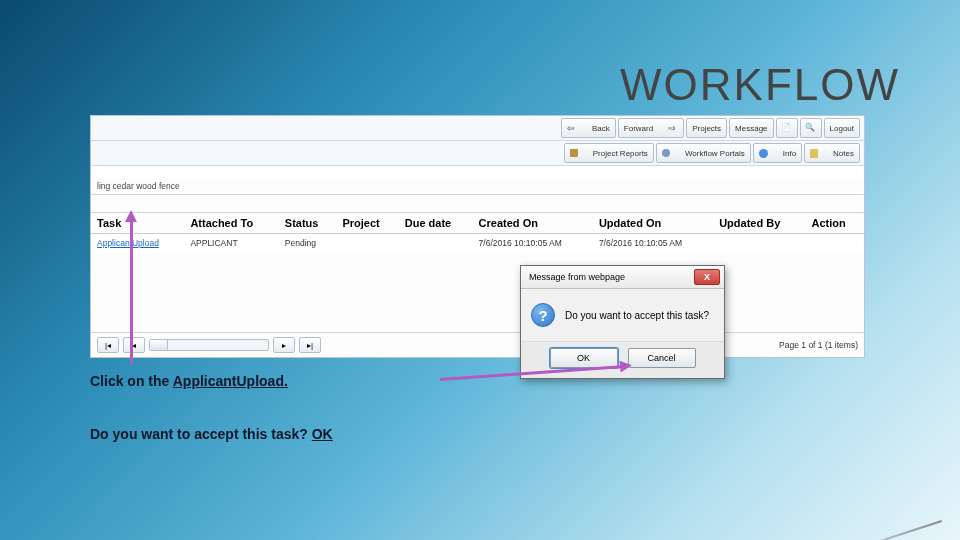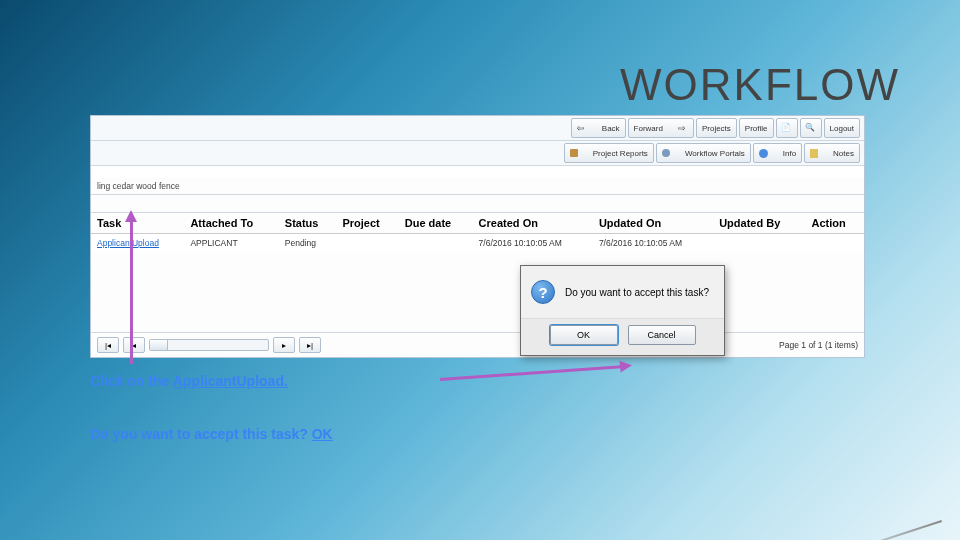--- a/index.html
+++ b/index.html
@@ -83,21 +83,21 @@
   .q-icon { width:24px;height:24px;border-radius:50%;background:radial-gradient(circle at 35% 30%, #7db9ef, #2f77c9);display:flex;align-items:center;justify-content:center;color:#fff;font-weight:bold;font-size:15px;border:1px solid #2a6bb5;}
   .dialog-actions { display:flex; justify-content:center; gap:10px; padding: 6px 8px 10px; border-top:1px solid #dcdcdc; background:#eaeaea;}
   .dlg-btn { width: 68px; height: 20px; background:linear-gradient(#fdfdfd,#e3e7eb); border:1px solid #8a98a6; border-radius:2px; font-size:9px; cursor:pointer;}
   .dlg-btn.default { box-shadow: 0 0 0 1px #3d8fd6; }
 
   .instruction {
     position: absolute;
     font-family: Arial, sans-serif;
     font-size: 14px;
     font-weight: bold;
-    color: #3b82f6;
+    color: #0f172a;
   }
   .instr1 { top: 373px; left: 90px; }
   .instr2 { top: 426px; left: 90px; }
   .u { text-decoration: underline; }
 
   
   .arrow { position:absolute; pointer-events:none; }
   .arrow-line1 { top:214px; left:130px; width:3px; height:150px; background:#b15bc3; }
   .arrow-head1 { top:210px; left:125px; width:0;height:0;border-left:6px solid transparent;border-right:6px solid transparent;border-bottom:12px solid #b15bc3;}
   .arrow-line2 {
@@ -145,21 +145,21 @@
         <span>Back</span>
       </span>
     <span class="tb-btn">
         <span>Forward</span>
         <span class="ic ic-arrow-r"></span>
       </span>
     <span class="tb-btn">
         <span>Projects</span>
       </span>
     <span class="tb-btn">
-        <span>Profile</span>
+        <span>Message</span>
       </span>
     <span class="tb-btn">
         <span class="ic">📄</span>
       </span>
     <span class="tb-btn">
         <span class="ic">🔍</span>
       </span>
     <span class="tb-btn">
         <span>Logout</span>
       </span>
@@ -219,20 +219,24 @@
     <span class="pager-track">
         <span class="pager-handle"></span>
       </span>
     <span class="pager-btn">▸</span>
     <span class="pager-btn">▸|</span>
     <span class="pager-info">Page 1 of 1 (1 items)</span>
   </div>
 </div>
 
 <div class="dialog">
+  <div class="dialog-title">
+    <span>Message from webpage</span>
+    <span class="dialog-close">X</span>
+  </div>
   <div class="dialog-body">
     <span class="q-icon">?</span>
     <span>Do you want to accept this task?</span>
   </div>
   <div class="dialog-actions">
     <button class="dlg-btn default">OK</button>
     <button class="dlg-btn">Cancel</button>
   </div>
 </div>
 

